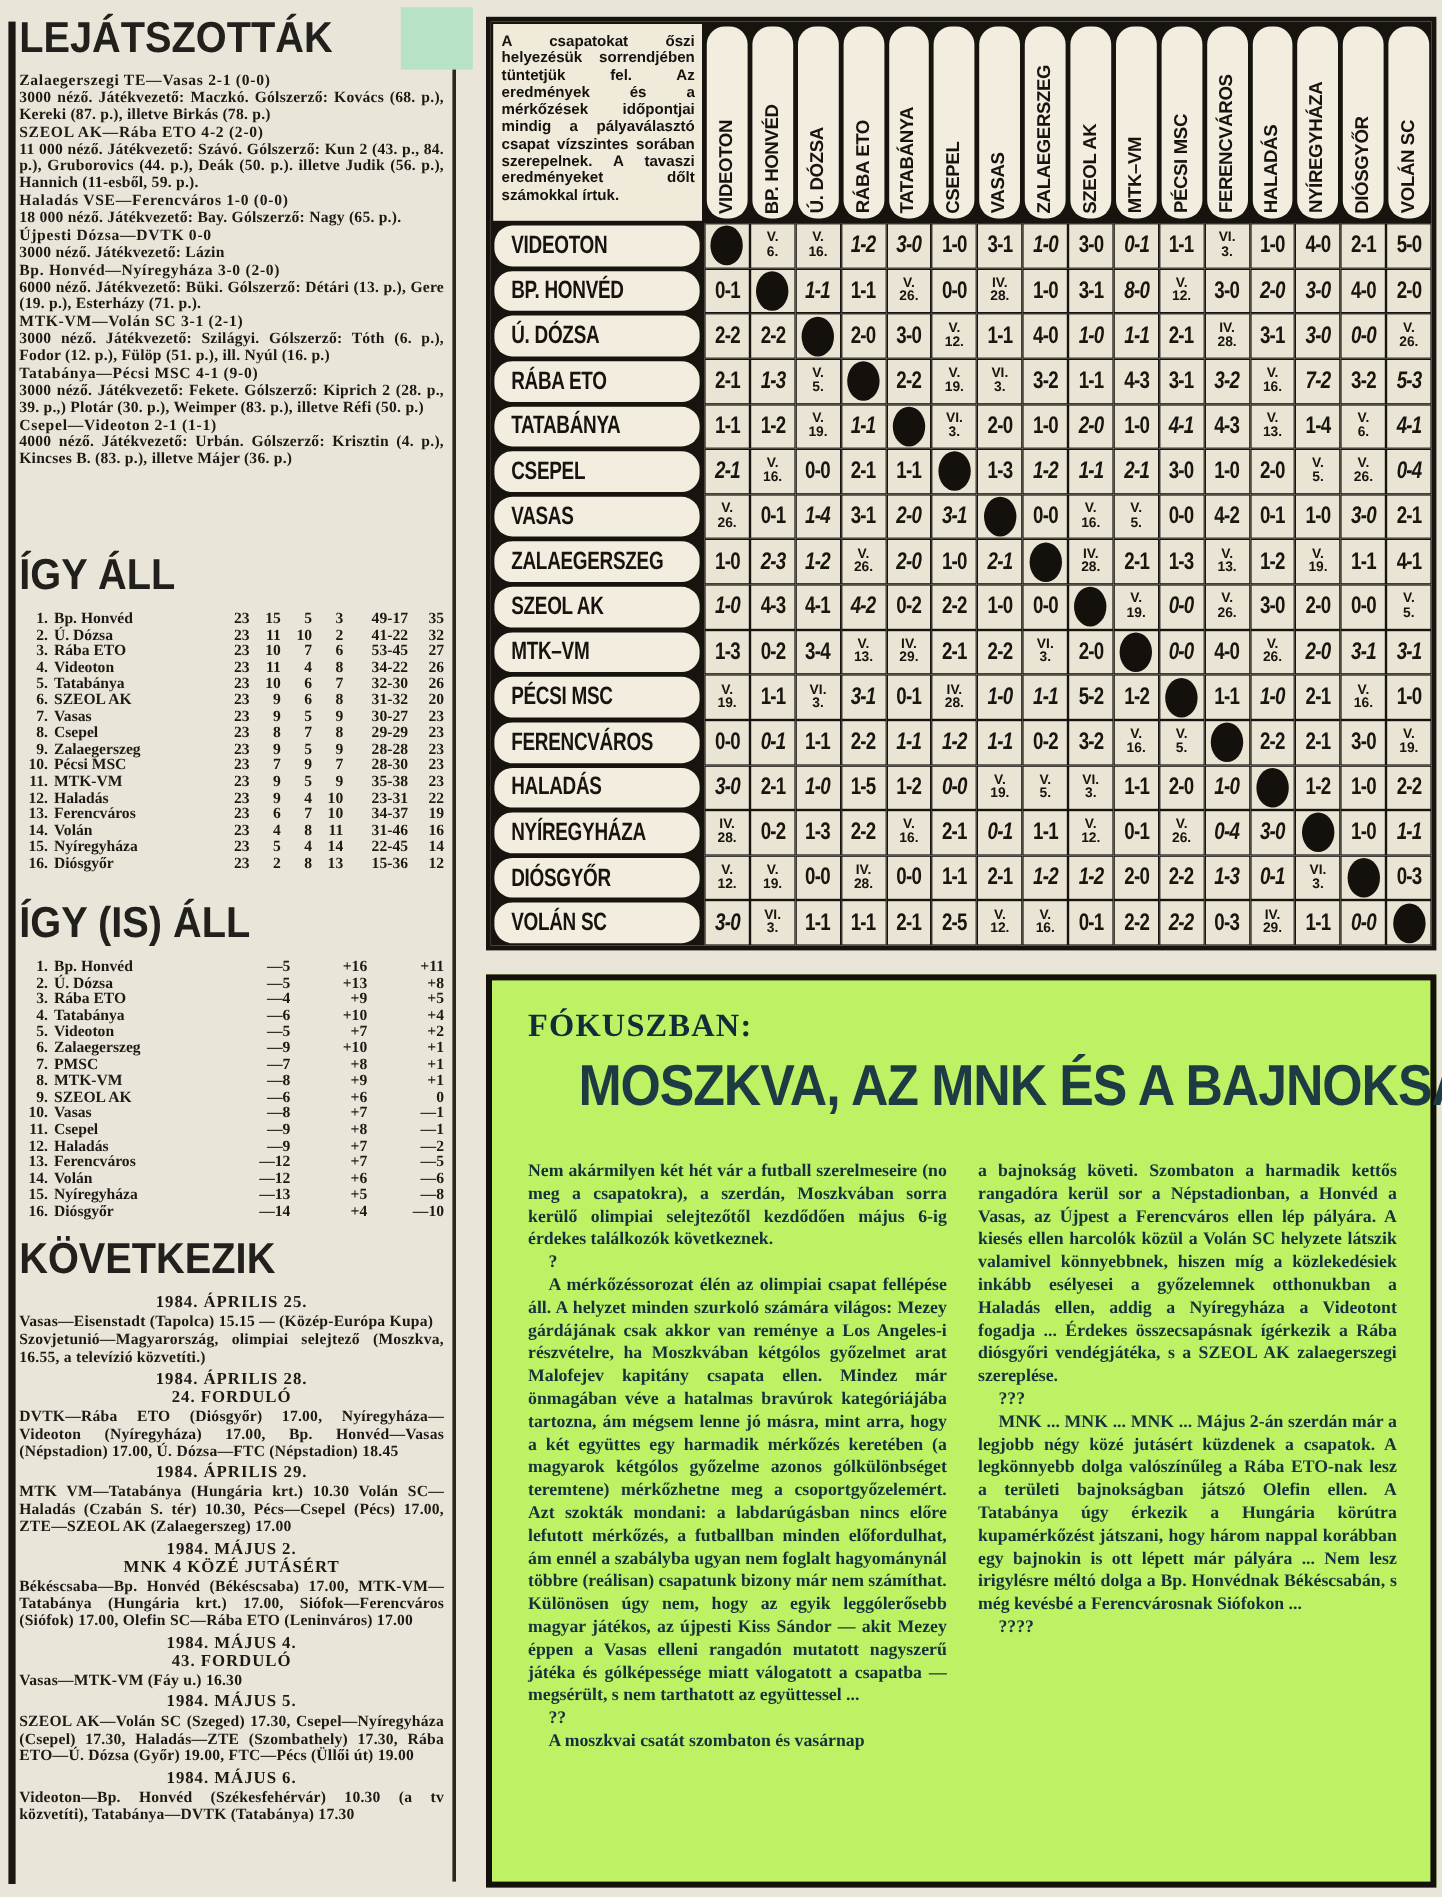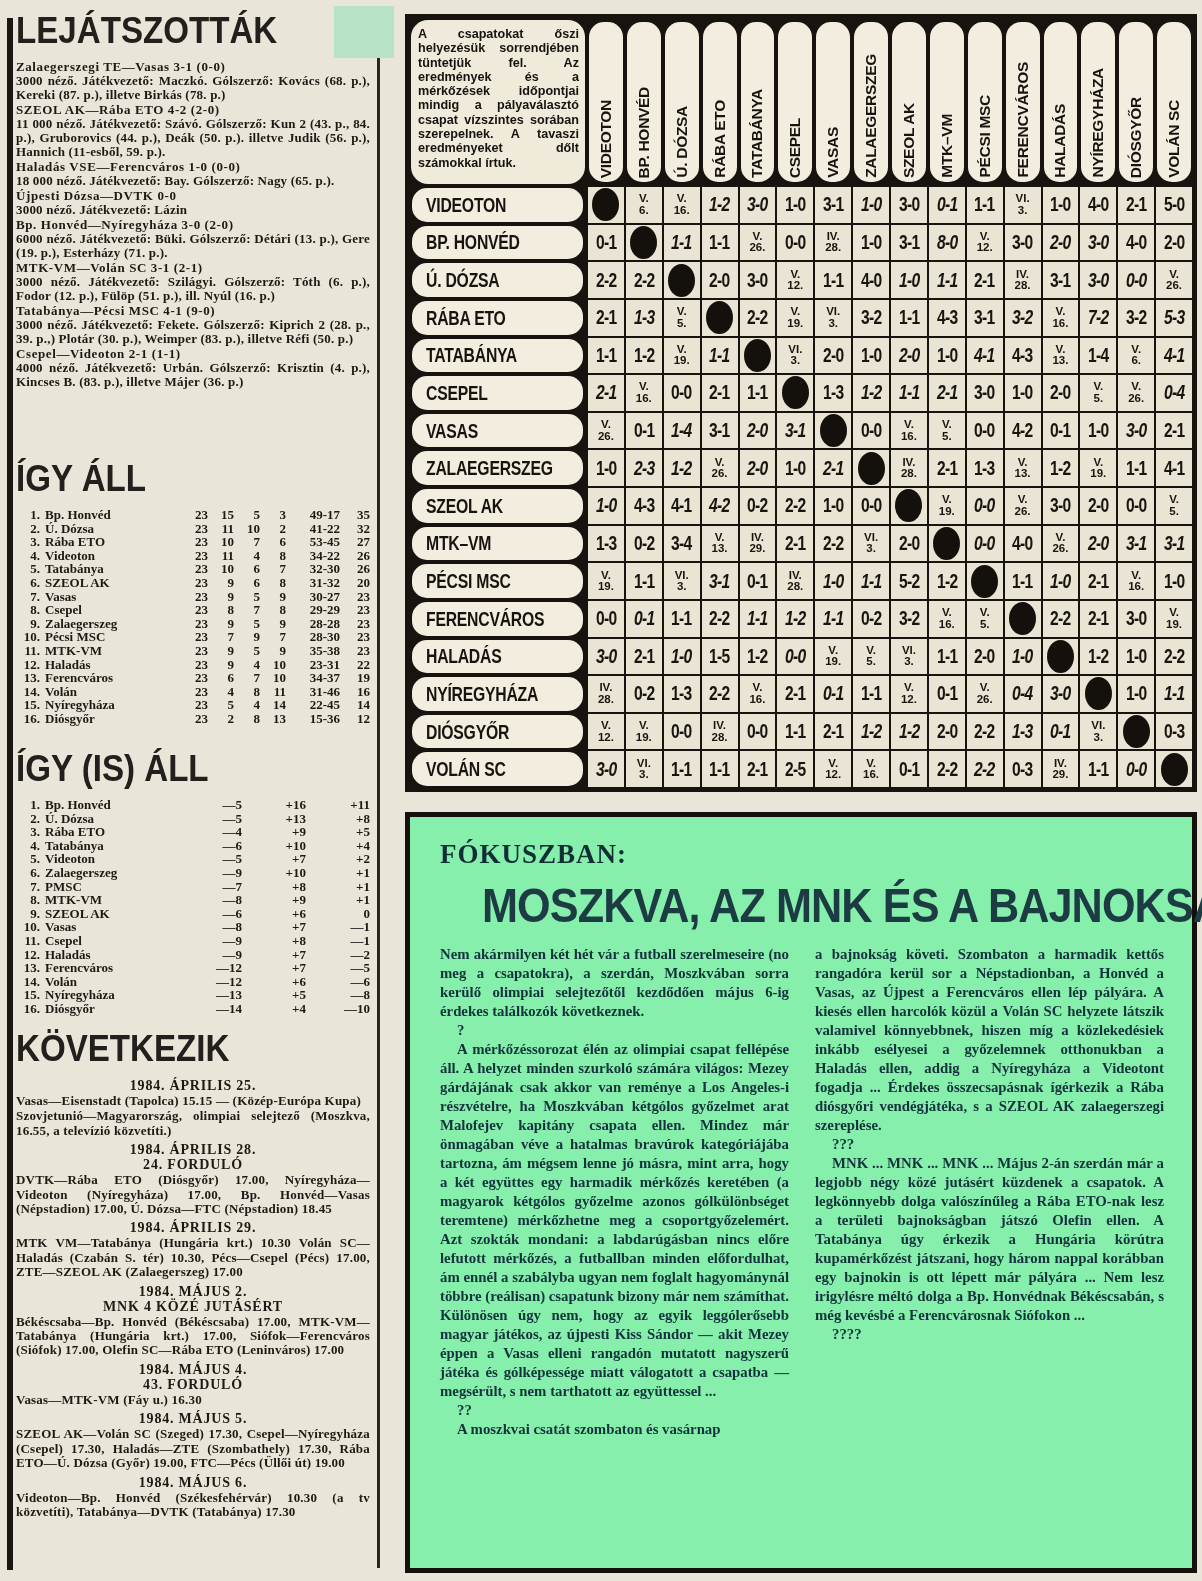--- a/index.html
+++ b/index.html
@@ -50,21 +50,21 @@
   }
   .matrix-grid{
     display:grid;width:100%;height:100%;
     grid-template-columns:178px repeat(16,1fr);
     grid-template-rows:168px repeat(16,1fr);
     background:#171410;
   }
   .corner{
     background:#efead9;margin:2px;padding:7px 6px 0 7px;
     font-family:"Liberation Sans", sans-serif;font-weight:bold;
-    font-size:12.6px;line-height:14.3px;text-align:justify;color:#15130f;border-radius:17px;
+    font-size:12.6px;line-height:14.3px;text-align:justify;color:#15130f;
   }
   .hcell{
     background:#f2edde;border-radius:15px;margin:4px 2px;
     display:flex;align-items:flex-end;justify-content:center;overflow:hidden;
   }
   .hcell span{
     writing-mode:vertical-rl;transform:rotate(180deg);
     font-family:"Liberation Sans", sans-serif;font-weight:bold;
     font-size:15.5px;letter-spacing:-.3px;white-space:nowrap;color:#171410;
     padding-top:4px;
@@ -90,52 +90,52 @@
   .dcell .res.it{font-style:italic;}
   .dcell .date{
     font-family:"Liberation Sans", sans-serif;font-weight:bold;
     font-size:11.5px;line-height:11.5px;text-align:center;color:#18150f;
   }
   .dot{width:27px;height:33px;background:#14110c;border-radius:50%;}
 
   
   .focus{
     position:absolute;left:405px;top:812px;width:792px;height:761px;
-    background:#86efac;border:5px solid #14110c;box-sizing:border-box;
+    background:#bef264;border:5px solid #14110c;box-sizing:border-box;
     padding:22px 28px 0 30px;
   }
   .focus-kicker{
     font-family:"Liberation Serif", serif;font-weight:bold;
     font-size:27px;letter-spacing:1px;color:#112e36;margin:0;
   }
   .focus-title{
     font-family:"Liberation Sans", sans-serif;font-weight:bold;
     font-size:48px;letter-spacing:-1px;color:#1c3b43;white-space:nowrap;
     transform:scaleX(.9);transform-origin:left;margin:8px 0 0 42px;
   }
-  .focus-cols{display:flex;gap:26px;margin-top:12px;}
+  .focus-cols{display:flex;gap:26px;margin-top:34px;}
   .focus-col{
     width:50%;font-weight:bold;font-size:14.8px;line-height:19px;
     text-align:justify;color:#13323c;
   }
   .fp{margin:0;text-indent:1.15em;}
   .fp.noind{text-indent:0;}
 </style>
 </head>
 <body>
 
 <div class="rule-left"></div>
 <div class="rule-mid"></div>
 <div class="mint"></div>
 
 <div class="lsec sec-played">
   <h1 class="sec-title">LEJÁTSZOTTÁK</h1>
   <div>
       <div class="match">
-        <div class="hl">Zalaegerszegi TE—Vasas 3-1 (0-0)</div>
+        <div class="hl">Zalaegerszegi TE—Vasas 2-1 (0-0)</div>
         <div class="dt">3000 néző. Játékvezető: Maczkó. Gólszerző: Kovács (68. p.), Kereki (87. p.), illetve Birkás (78. p.)</div>
       </div>
       <div class="match">
         <div class="hl">SZEOL AK—Rába ETO 4-2 (2-0)</div>
         <div class="dt">11 000 néző. Játékvezető: Szávó. Gólszerző: Kun 2 (43. p., 84. p.), Gruborovics (44. p.), Deák (50. p.). illetve Judik (56. p.), Hannich (11-esből, 59. p.).</div>
       </div>
       <div class="match">
         <div class="hl">Haladás VSE—Ferencváros 1-0 (0-0)</div>
         <div class="dt">18 000 néző. Játékvezető: Bay. Gólszerző: Nagy (65. p.).</div>
       </div>

